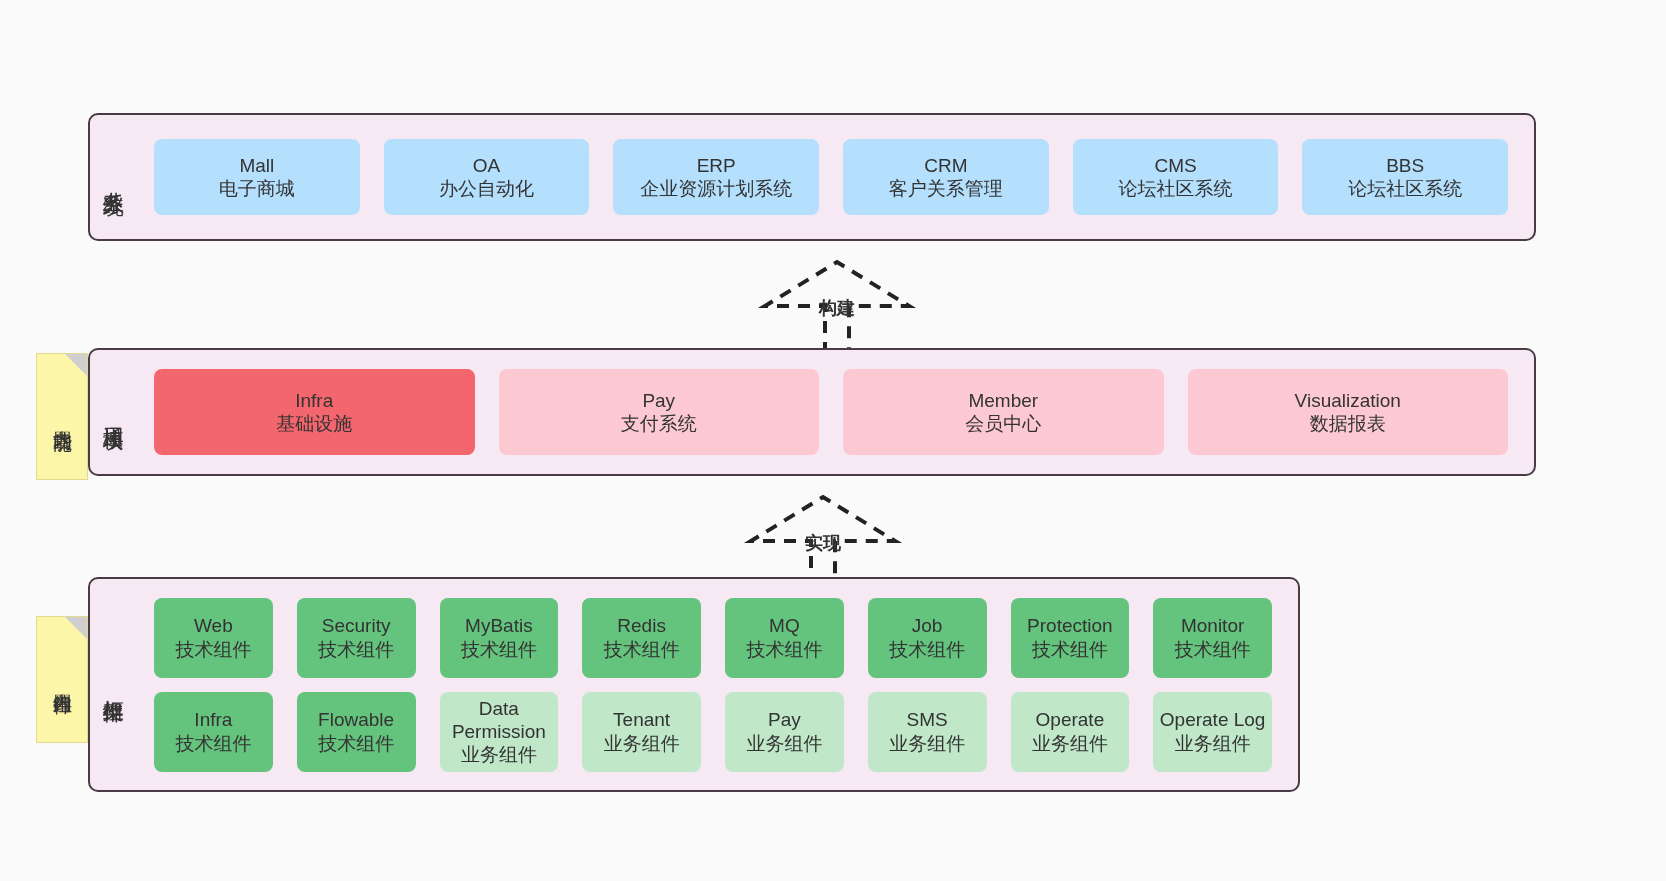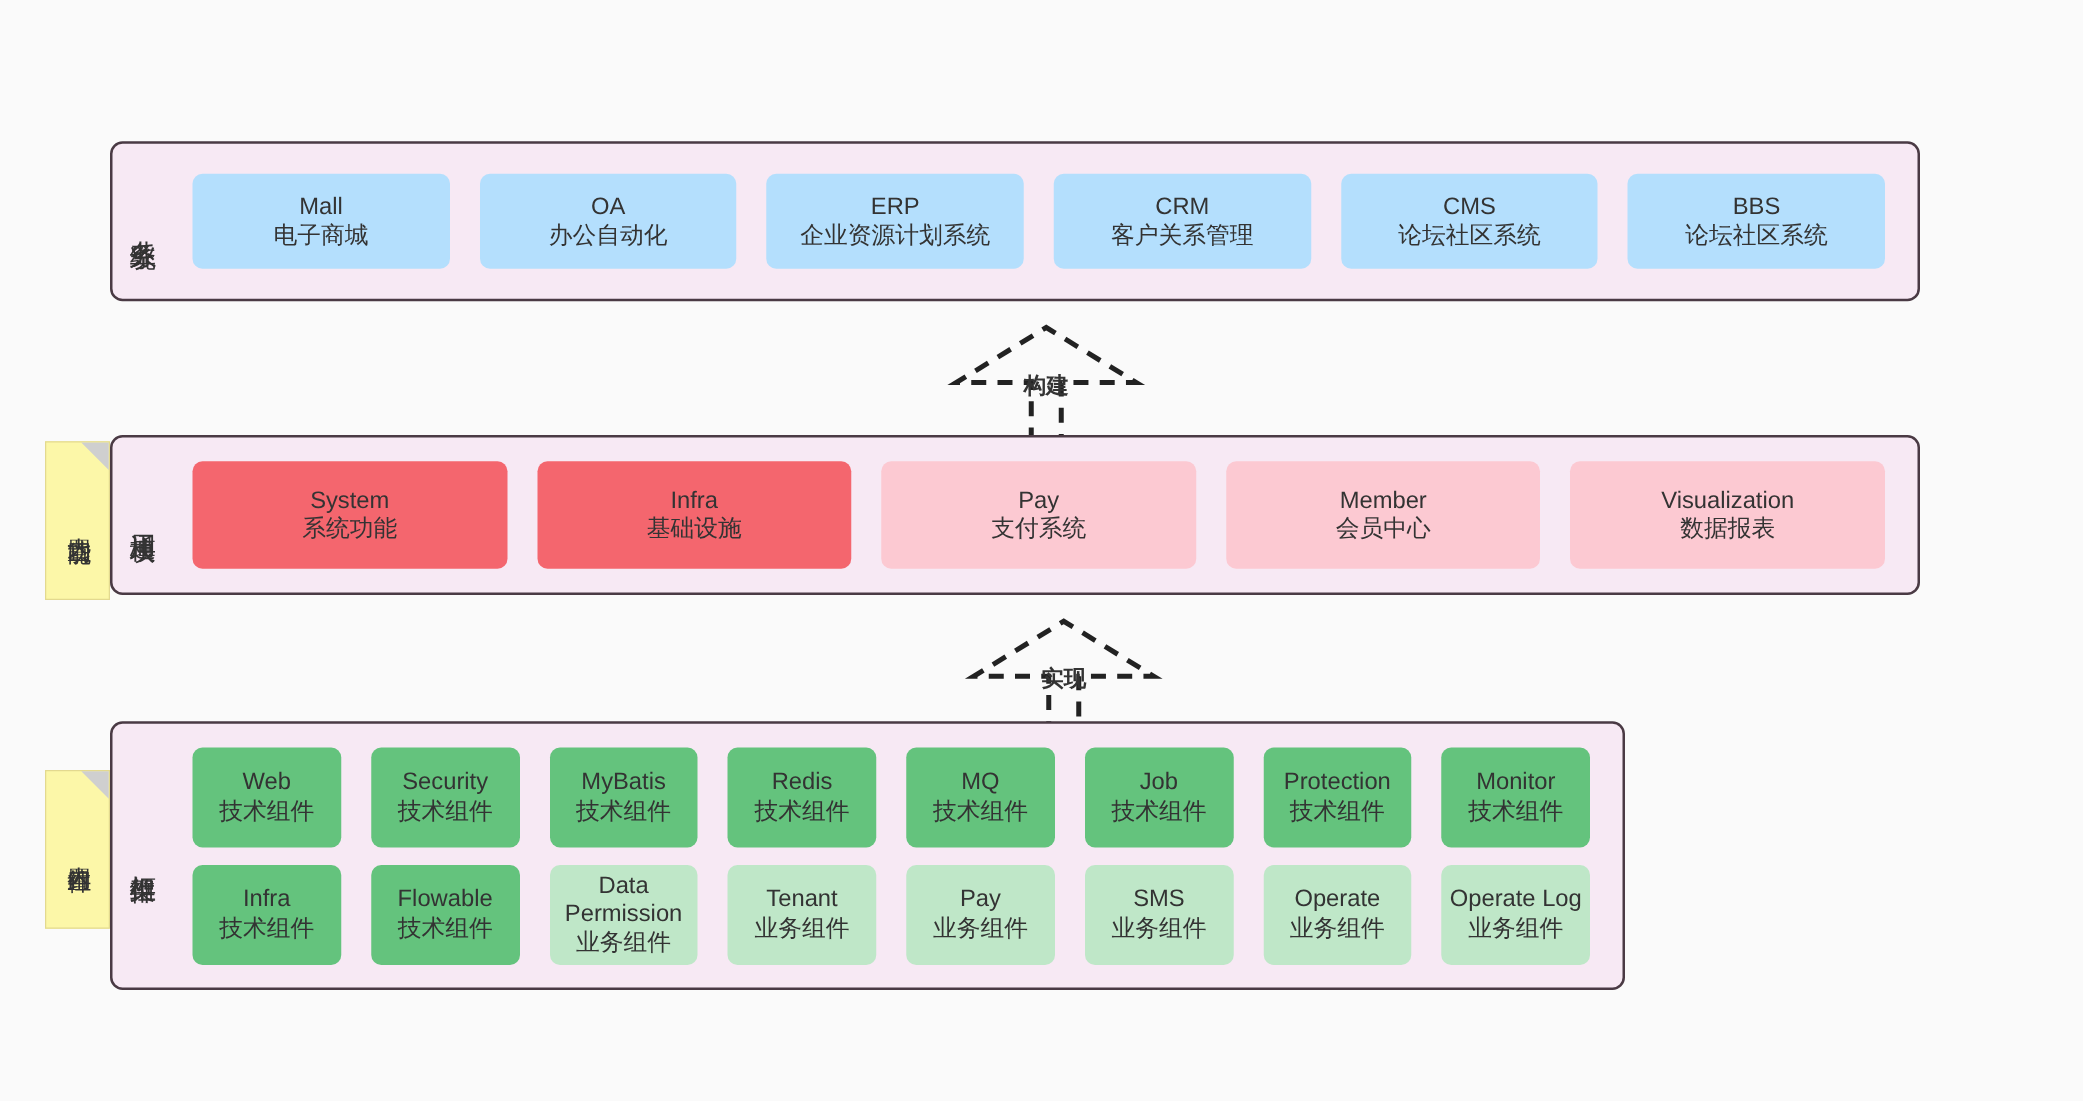--- a/index.html
+++ b/index.html
@@ -203,24 +203,20 @@
   <div class="note" id="note-builtin-function" style="left:36px; top:353px; height:127px;">
     <span class="note-fold"></span>
     <span>内置功能</span>
   </div>
 
   <div class="layer" id="layer-module" style="left:88px; top:348px; width:1448px; height:128px;">
     <div class="layer-title">通用模块</div>
     <div class="layer-body">
       <div class="row mod-row">
 
-        <div class="card c-red">
-          <span class="en">System</span>
-          <span class="cn">系统功能</span>
-        </div>
 
         <div class="card c-red">
           <span class="en">Infra</span>
           <span class="cn">基础设施</span>
         </div>
 
 
         <div class="card c-pink">
           <span class="en">Pay</span>
           <span class="cn">支付系统</span>
@@ -233,21 +229,21 @@
 
         <div class="card c-pink">
           <span class="en">Visualization</span>
           <span class="cn">数据报表</span>
         </div>
 
       </div>
     </div>
   </div>
 
-  <div class="connector" id="connector-implement" style="left:771px; top:493px;">
+  <div class="connector" id="connector-implement" style="left:743px; top:493px;">
     <svg viewBox="0 0 160 96" preserveAspectRatio="none">
       <path d="M 68 96 L 68 48 L 8 48 L 80 4 L 152 48 L 92 48 L 92 96" fill="none" stroke="#222222" stroke-width="4" stroke-dasharray="12 9" stroke-linecap="butt" stroke-linejoin="miter"></path>
     </svg>
     <span class="label">实现</span>
   </div>
 
   <div class="note" id="note-builtin-component" style="left:36px; top:616px; height:127px;">
     <span class="note-fold"></span>
     <span>内置组件</span>
   </div>

